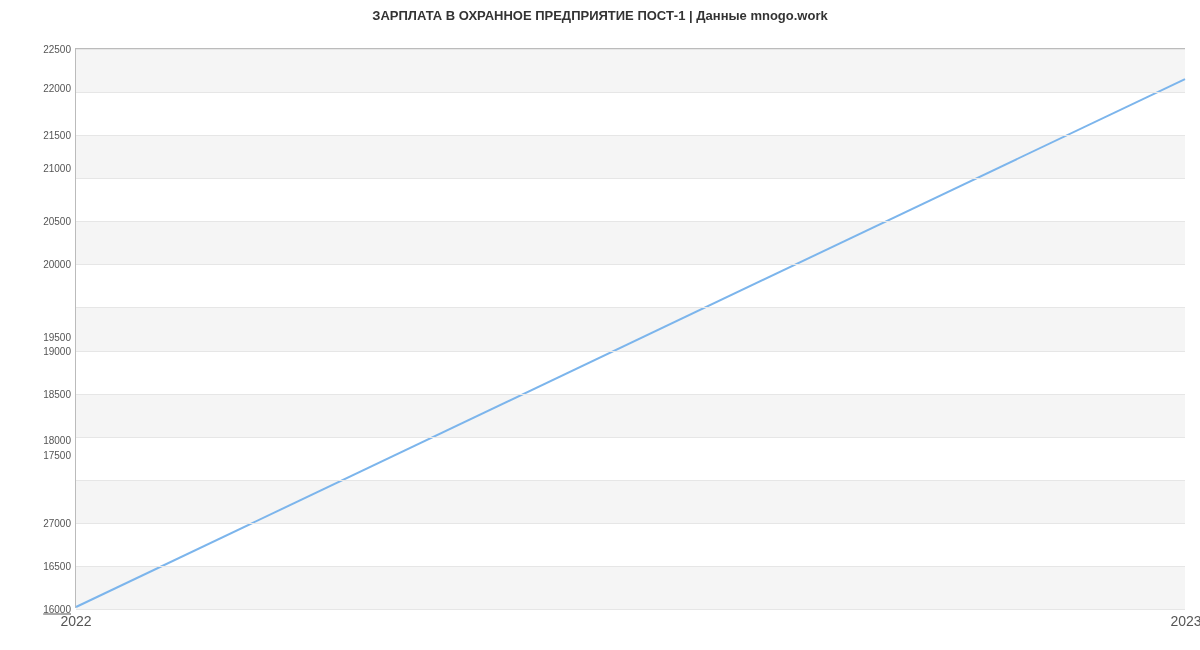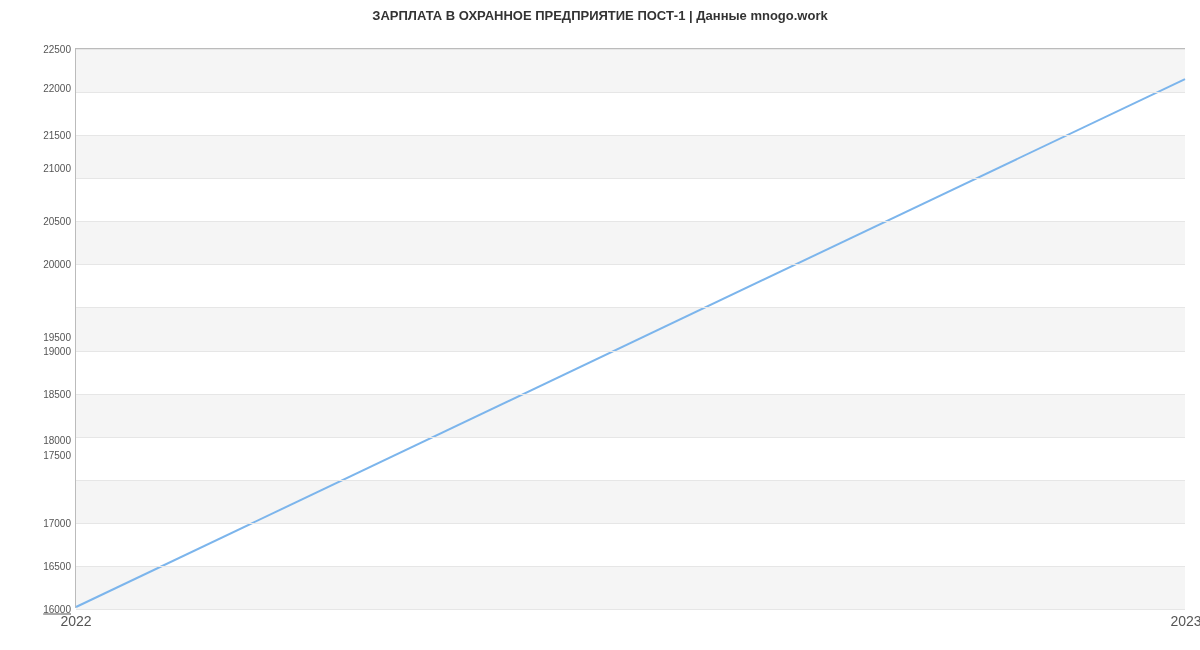--- a/index.html
+++ b/index.html
@@ -95,21 +95,21 @@
       <div class="band" style="top: 430.769px; height: 43.0769px;"></div>
       <div class="band" style="top: 516.923px; height: 43.0769px;"></div>
     <svg class="series" id="series-svg" viewBox="0 0 1110 560" preserveAspectRatio="none">
       <path id="line-path" class="line-path" d="M0 560 L1110 30.15384615384619" stroke="#7cb5ec"></path>
     </svg>
   <div class="grid-line" style="top: 560px;"></div>
       <div class="y-tick" style="top: 560px; text-decoration: underline;">16000</div>
       <div class="grid-line" style="top: 516.923px;"></div>
       <div class="y-tick" style="top: 516.923px;">16500</div>
       <div class="grid-line" style="top: 473.846px;"></div>
-      <div class="y-tick" style="top: 473.846px;">17000</div>
+      <div class="y-tick" style="top: 473.846px;">27000</div>
       <div class="grid-line" style="top: 430.769px;"></div>
       <div class="y-tick" style="top: 406px;">17500</div>
       <div class="grid-line" style="top: 387.692px;"></div>
       <div class="y-tick" style="top: 391px;">18000</div>
       <div class="grid-line" style="top: 344.615px;"></div>
       <div class="y-tick" style="top: 344.615px;">18500</div>
       <div class="grid-line" style="top: 301.538px;"></div>
       <div class="y-tick" style="top: 301.538px;">19000</div>
       <div class="grid-line" style="top: 258.462px;"></div>
       <div class="y-tick" style="top: 258.462px; margin-top: 30px;">19500</div>

